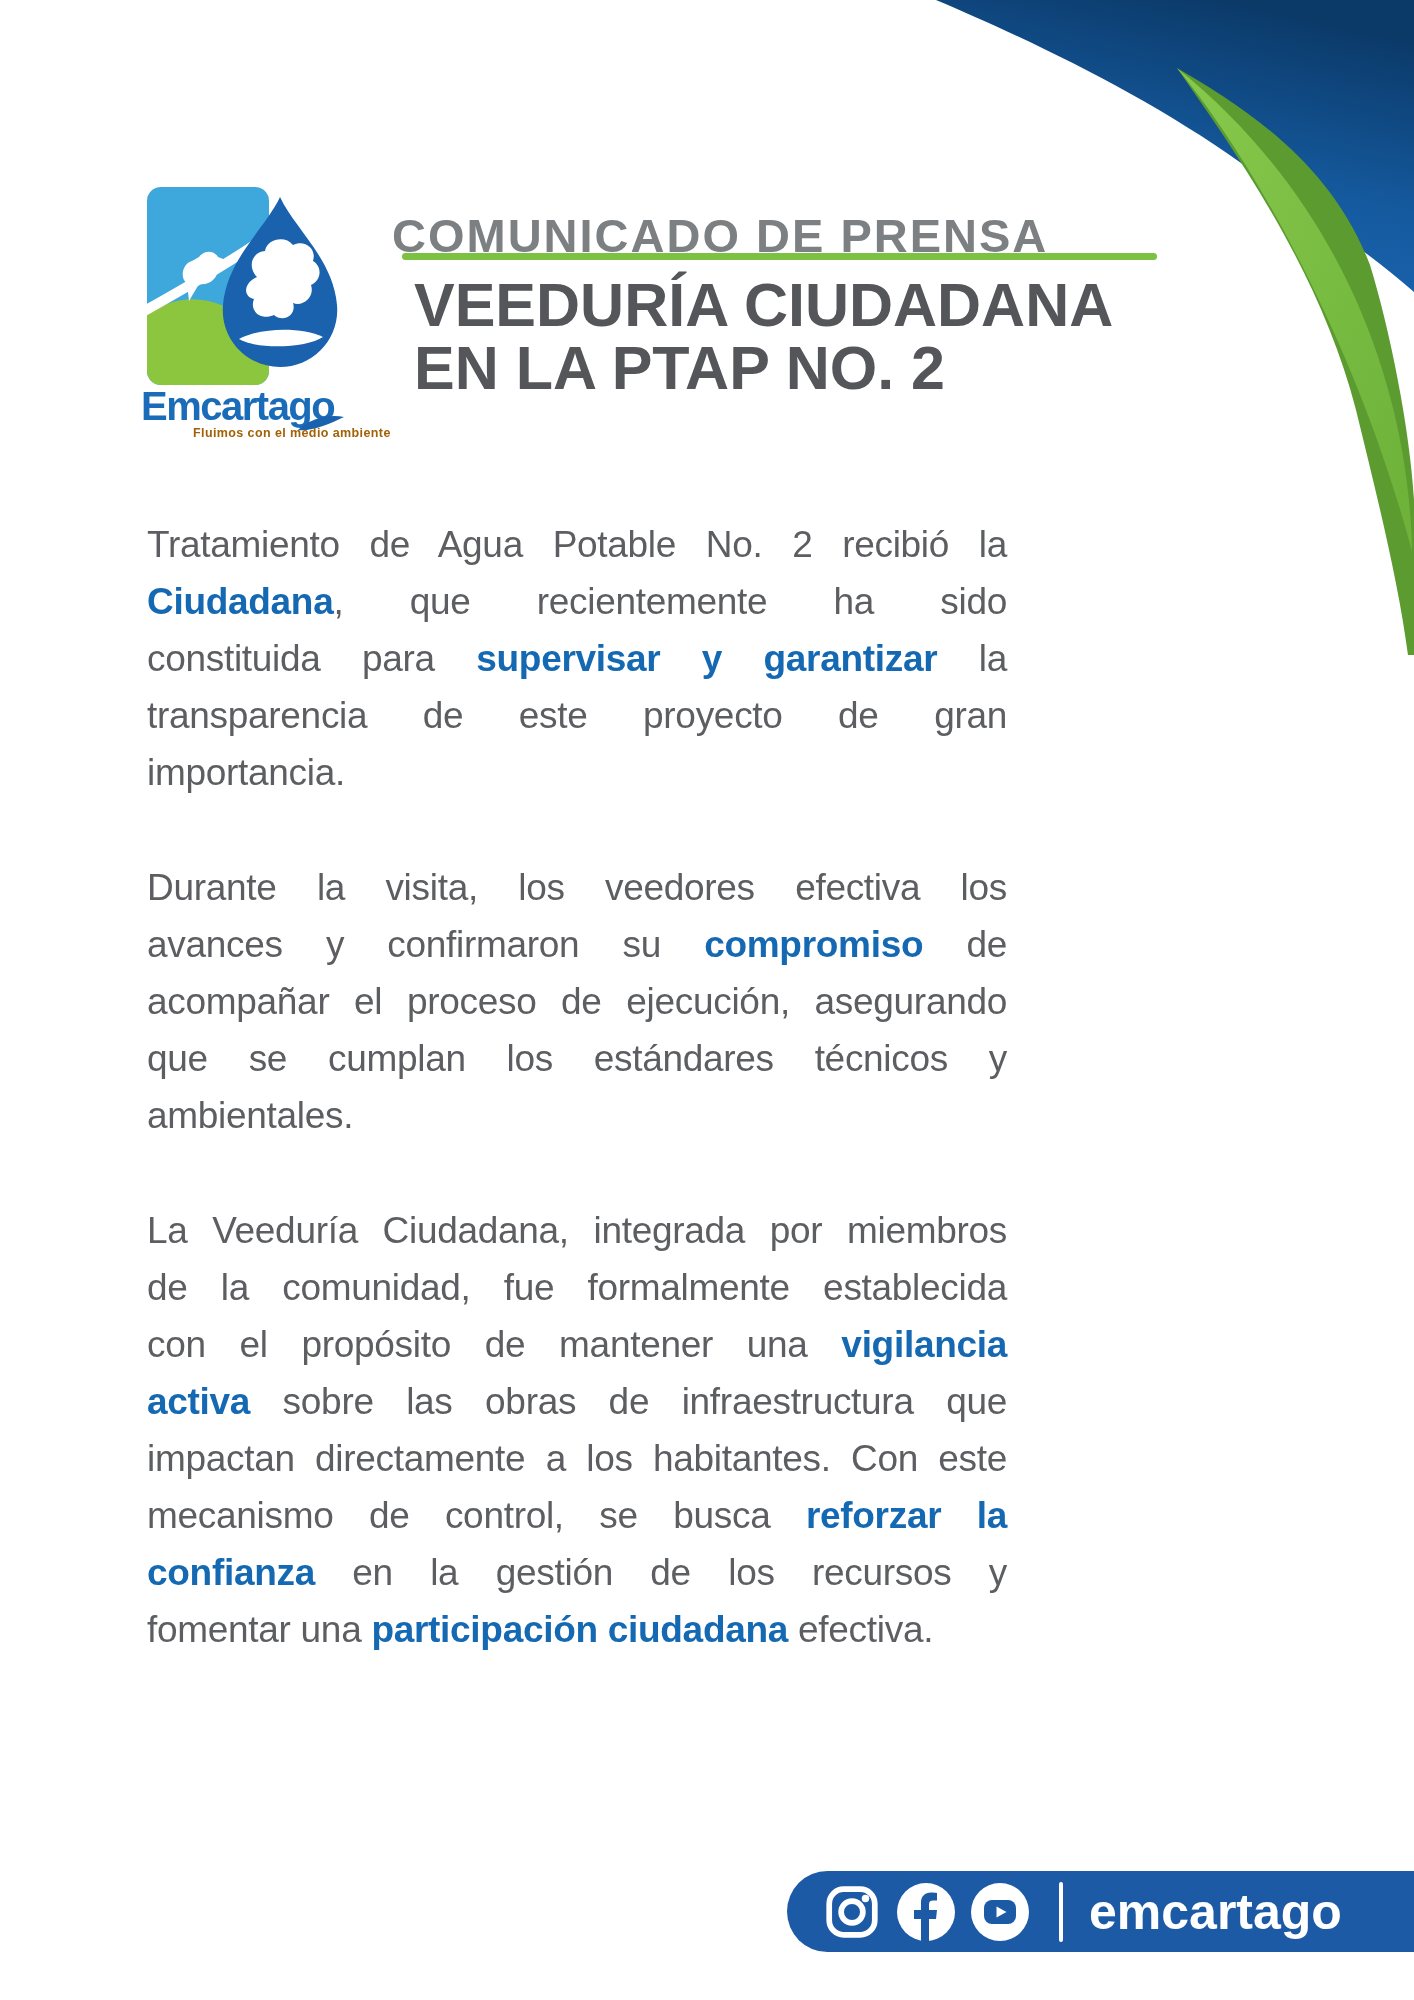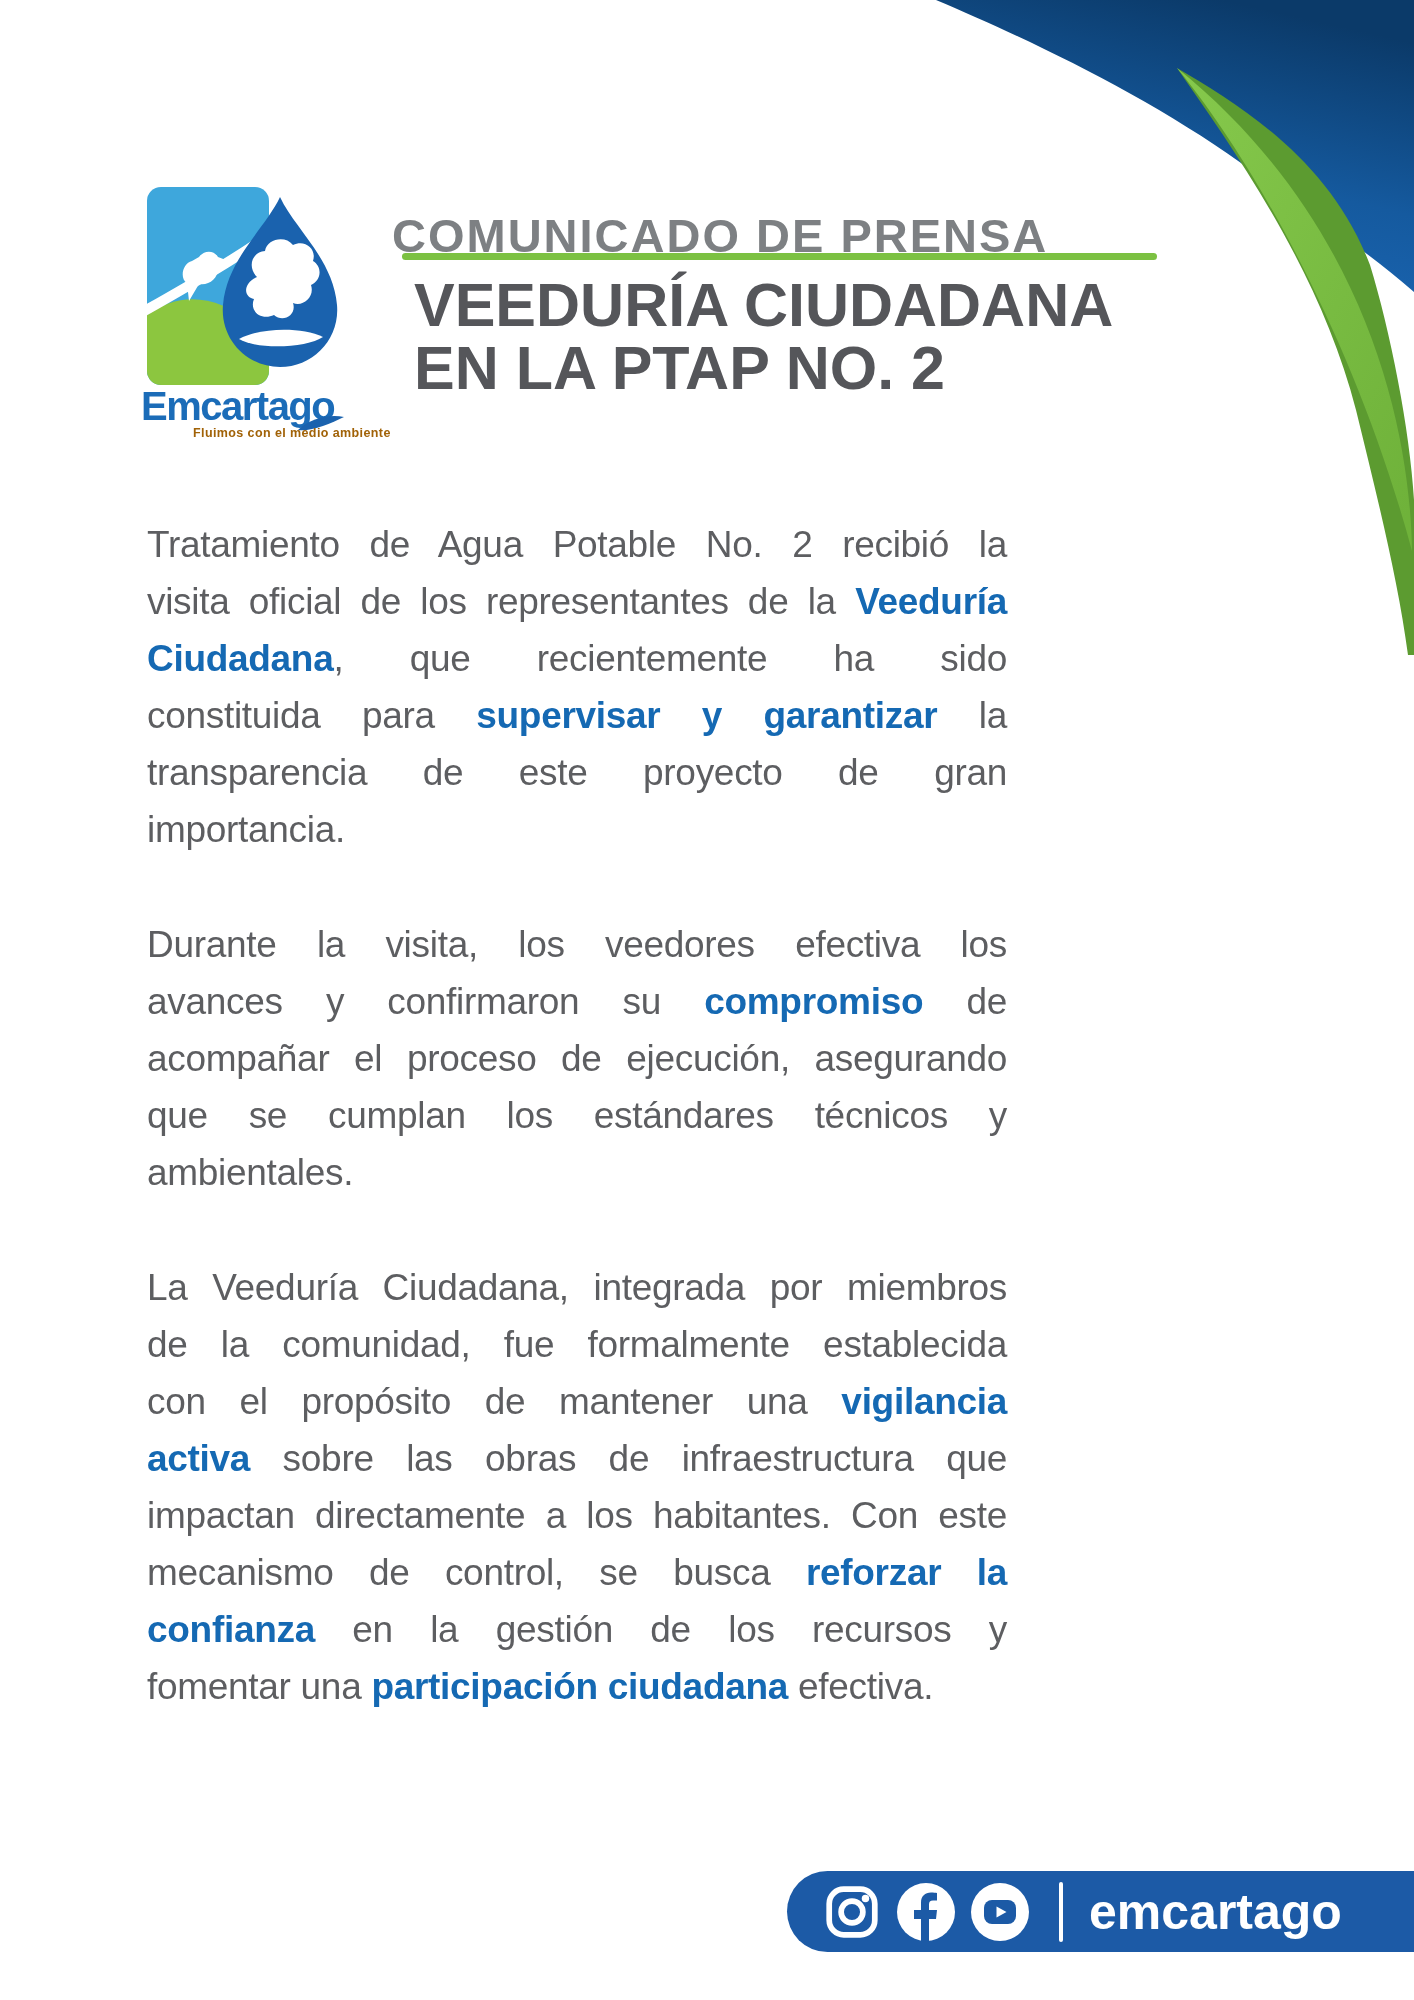--- a/index.html
+++ b/index.html
@@ -88,21 +88,20 @@
 <div id="kicker" class="abs">COMUNICADO DE PRENSA</div>
 <div id="green-rule" class="abs"></div>
 <div id="title" class="abs">
   <div>VEEDURÍA CIUDADANA</div>
   <div>EN LA PTAP NO. 2</div>
 </div>
 
 <div id="article" class="abs">
     <div class="para">
       <div class="line"><span>Tratamiento de Agua Potable No. 2 recibió la</span></div>
-      <div class="line"><span>visita oficial de los representantes de la </span><span class="hl">Veeduría</span></div>
       <div class="line"><span class="hl">Ciudadana</span><span>, que recientemente ha sido</span></div>
       <div class="line"><span>constituida para </span><span class="hl">supervisar y garantizar</span><span> la</span></div>
       <div class="line"><span>transparencia de este proyecto de gran</span></div>
       <div class="line last"><span>importancia.</span></div>
     </div>
     <div class="para">
       <div class="line"><span>Durante la visita, los veedores efectiva los</span></div>
       <div class="line"><span>avances y confirmaron su </span><span class="hl">compromiso</span><span> de</span></div>
       <div class="line"><span>acompañar el proceso de ejecución, asegurando</span></div>
       <div class="line"><span>que se cumplan los estándares técnicos y</span></div>

